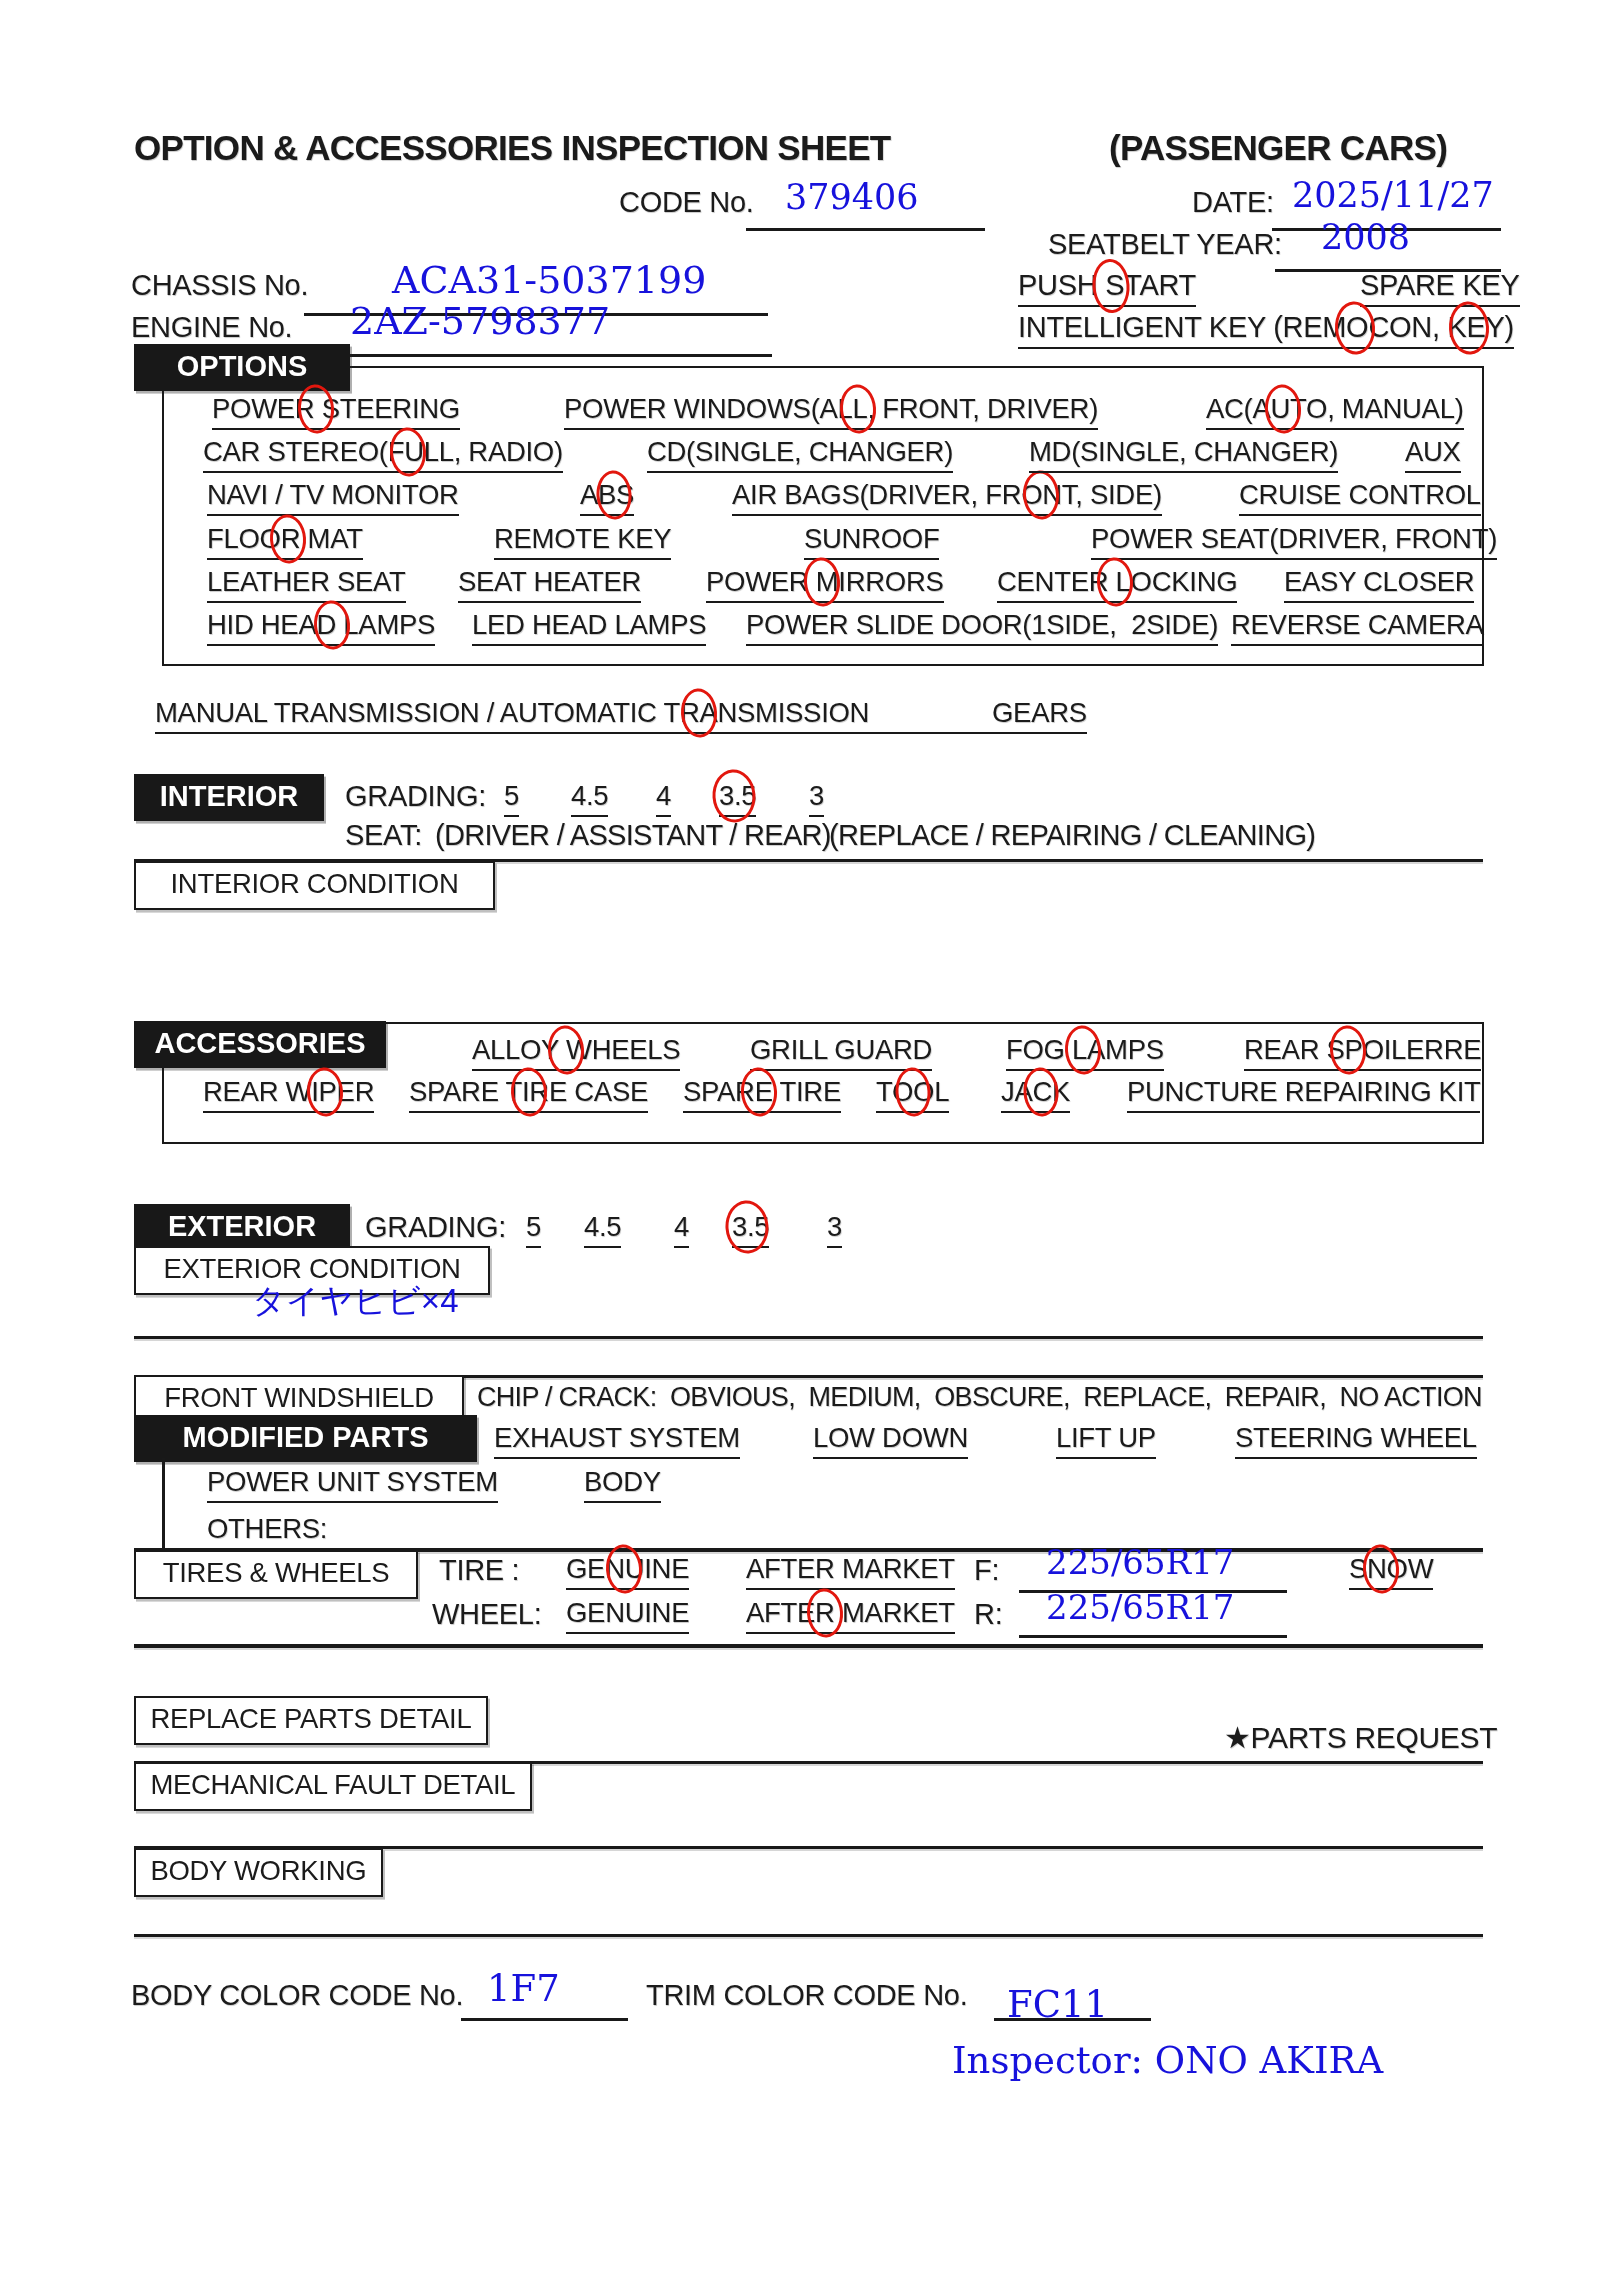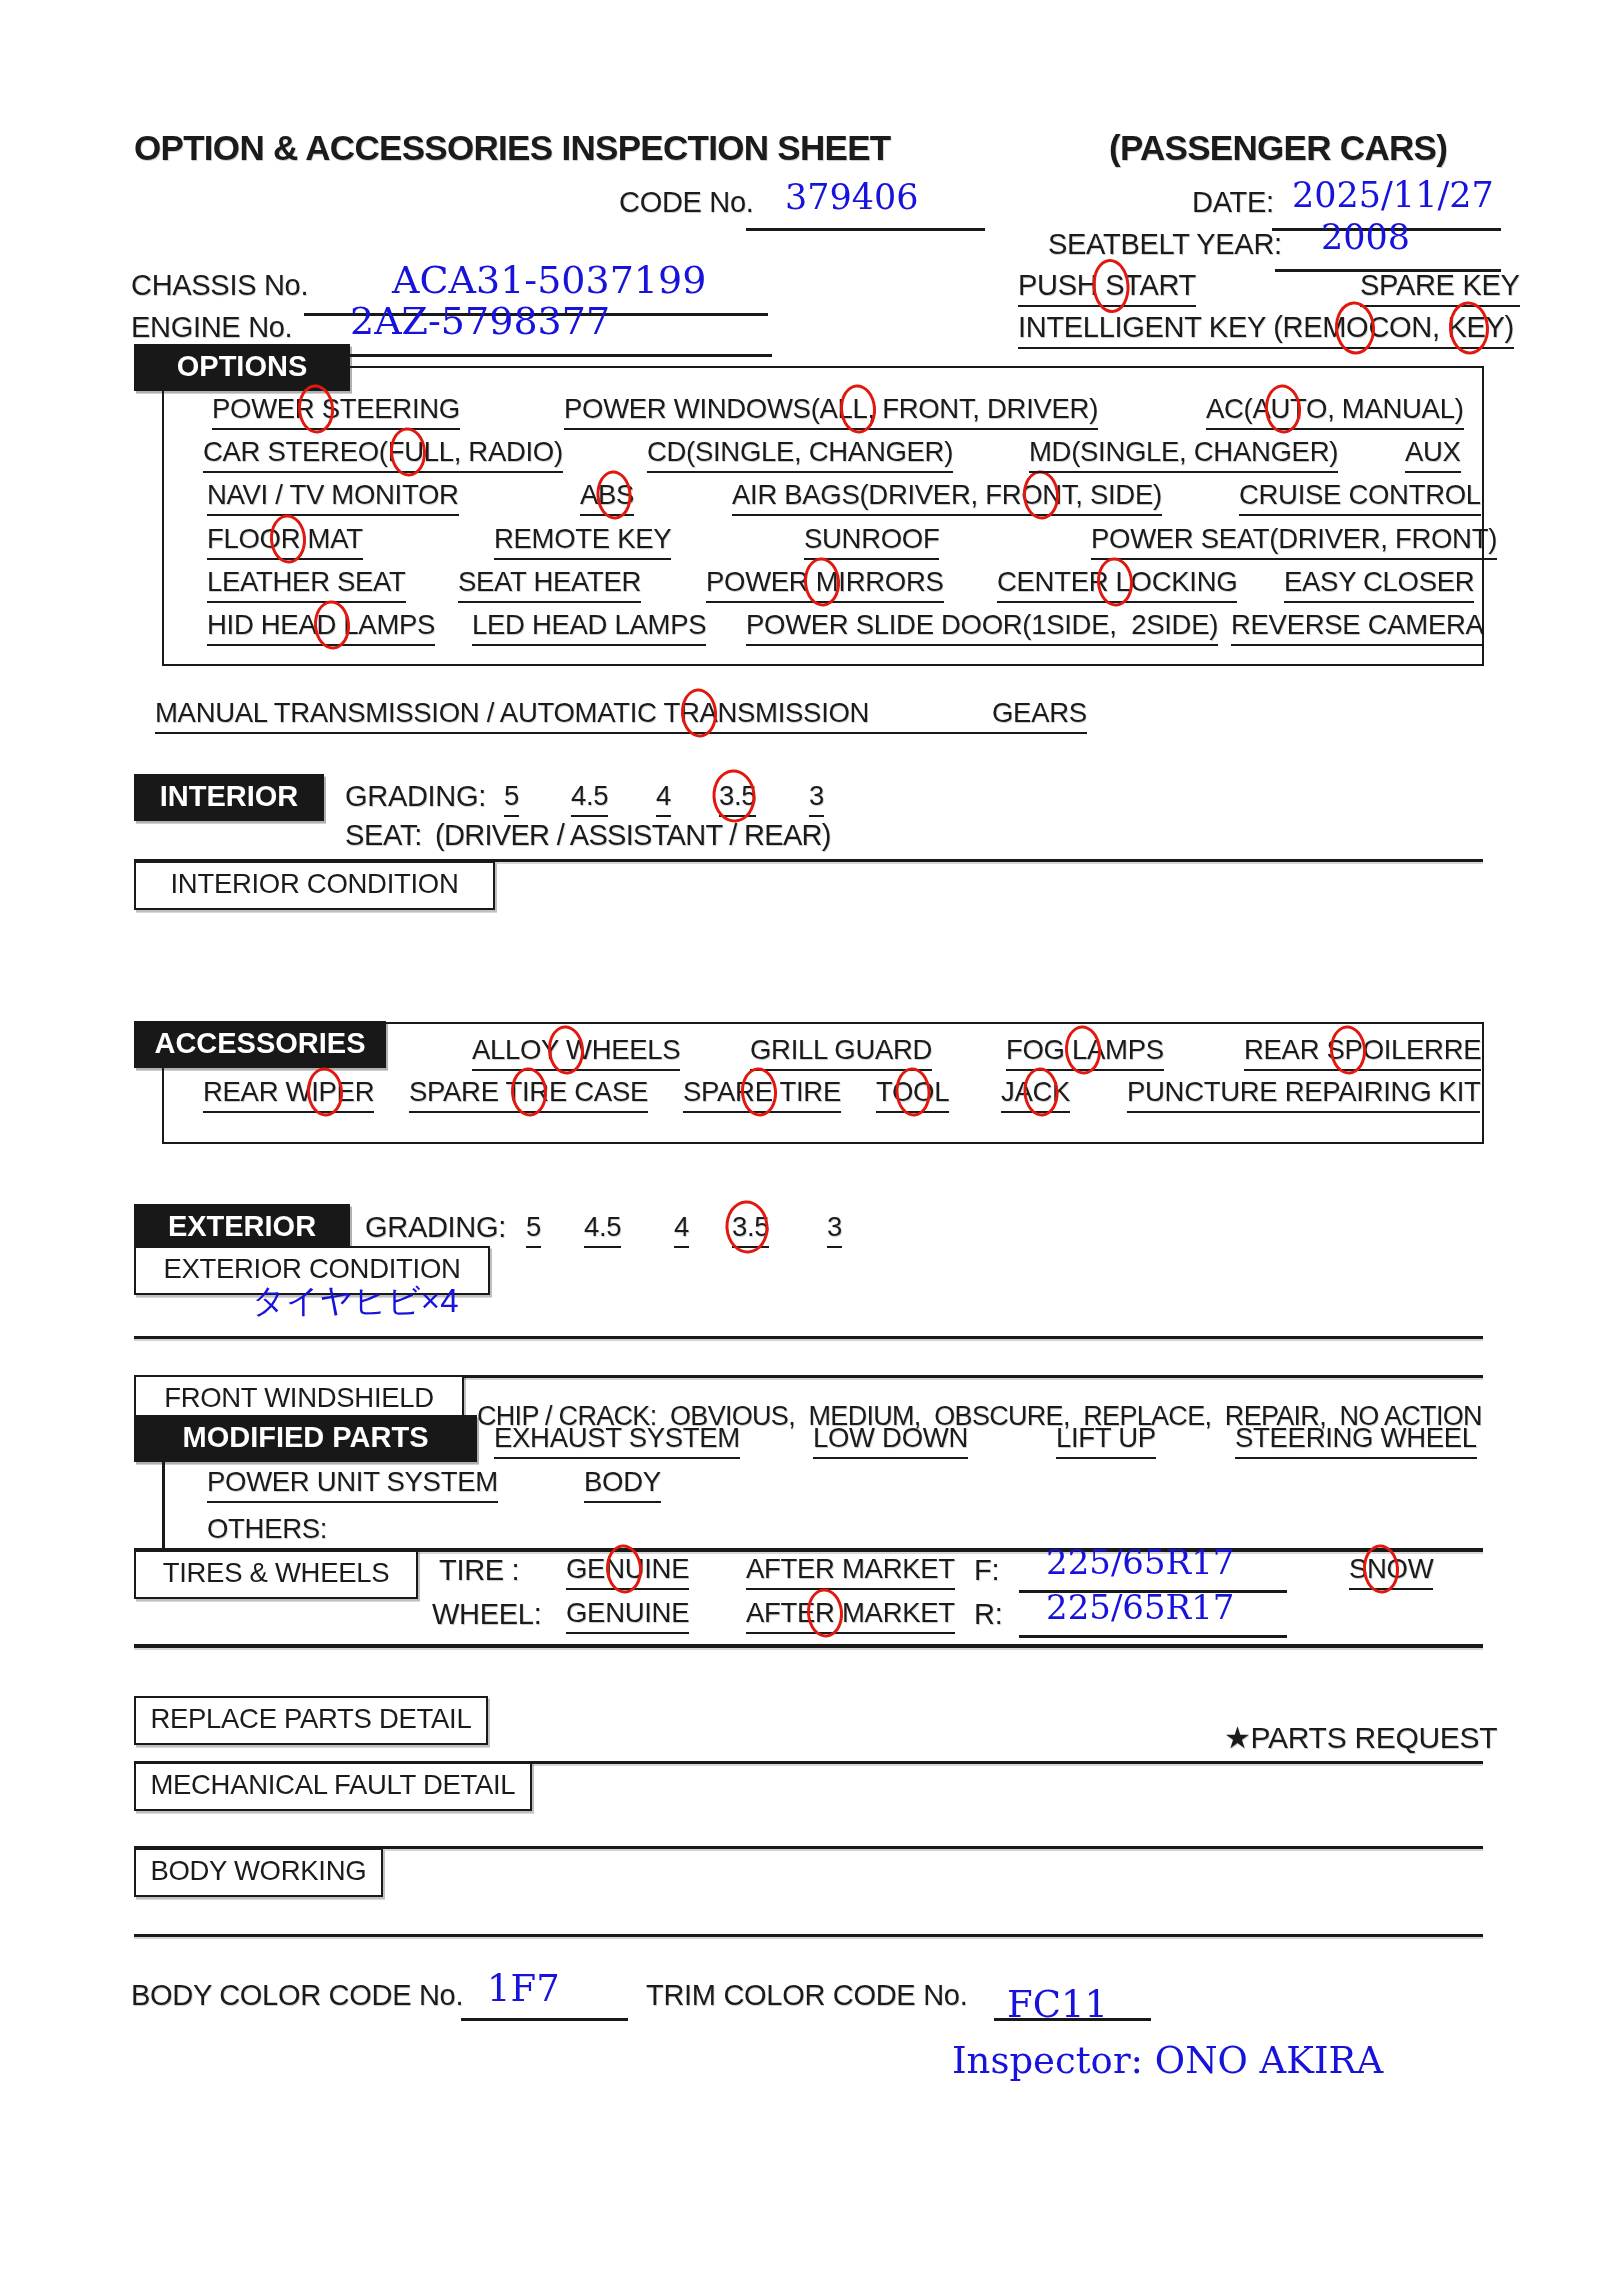--- a/index.html
+++ b/index.html
@@ -109,20 +109,21 @@
   <div class="row" style="top:780px;">
       <span class="opt u ink" style="left: 504px;">5</span>
       <span class="opt u ink" style="left: 571px;">4.5</span>
       <span class="opt u ink" style="left: 656px;">4</span>
       <span class="opt u ink" style="left: 719px;">3.5<span class="circle" style="left: 40%; width: 37px; height: 47px;"></span></span>
       <span class="opt u ink" style="left: 809px;">3</span>
     </div>
 
   <div class="abs lbl ink" style="left:345px;top:819px;">SEAT:</div>
   <div class="abs lbl ink" style="left:435px;top:819px;letter-spacing:-0.7px;">(DRIVER / ASSISTANT / REAR)</div>
+  <div class="abs lbl ink" style="left:829px;top:819px;letter-spacing:-0.7px;">(REPLACE / REPAIRING / CLEANING)</div>
 
   <div class="hline" style="left:134px;top:859px;width:1349px;"></div>
   <div class="wbox" style="left:134px;top:861px;width:361px;">INTERIOR CONDITION</div>
 
   <div class="obox" style="left:162px;top:1022px;width:1318px;height:118px;"></div>
   <div class="hdr" style="left:134px;top:1021px;width:252px;">ACCESSORIES</div>
   <div class="row" style="top:1034px;">
       <span class="opt u ink" style="left: 472px;">ALLOY WHEELS<span class="circle" style="left: 45%; width: 30px; height: 43px;"></span></span>
       <span class="opt u ink" style="left: 750px;">GRILL GUARD</span>
       <span class="opt u ink" style="left: 1006px;">FOG LAMPS<span class="circle" style="left: 49%; width: 30px; height: 43px;"></span></span>
@@ -146,21 +147,21 @@
       <span class="opt u ink" style="left: 732px;">3.5<span class="circle" style="left: 40%; width: 37px; height: 47px;"></span></span>
       <span class="opt u ink" style="left: 827px;">3</span>
     </div>
   <div class="wbox" style="left:134px;top:1246px;width:356px;">EXTERIOR CONDITION</div>
   <div class="note" style="left:252px;top:1279px;">タイヤヒビ×4</div>
 
   <div class="hline" style="left:134px;top:1336px;width:1349px;"></div>
 
   <div class="hline" style="left:134px;top:1375px;width:1349px;height:2.6px;"></div>
   <div class="wbox" style="left:134px;top:1375px;width:330px;">FRONT WINDSHIELD</div>
-  <div class="abs sm ink" style="left:477px;top:1382px;margin-top:19px;">CHIP / CRACK:  OBVIOUS,  MEDIUM,  OBSCURE,  REPLACE,  REPAIR,  NO ACTION</div>
+  <div class="abs sm ink" style="left:477px;top:1382px;">CHIP / CRACK:  OBVIOUS,  MEDIUM,  OBSCURE,  REPLACE,  REPAIR,  NO ACTION</div>
 
   <div class="hdr" style="left:134px;top:1415px;width:343px;">MODIFIED PARTS</div>
   <div class="row" style="top:1422px;">
       <span class="opt u ink" style="left: 494px;">EXHAUST SYSTEM</span>
       <span class="opt u ink" style="left: 813px;">LOW DOWN</span>
       <span class="opt u ink" style="left: 1056px;">LIFT UP</span>
       <span class="opt u ink" style="left: 1235px;">STEERING WHEEL</span>
     </div>
   <div class="vline" style="left:162px;top:1458px;height:90px;"></div>
   <div class="row" style="top:1466px;">

